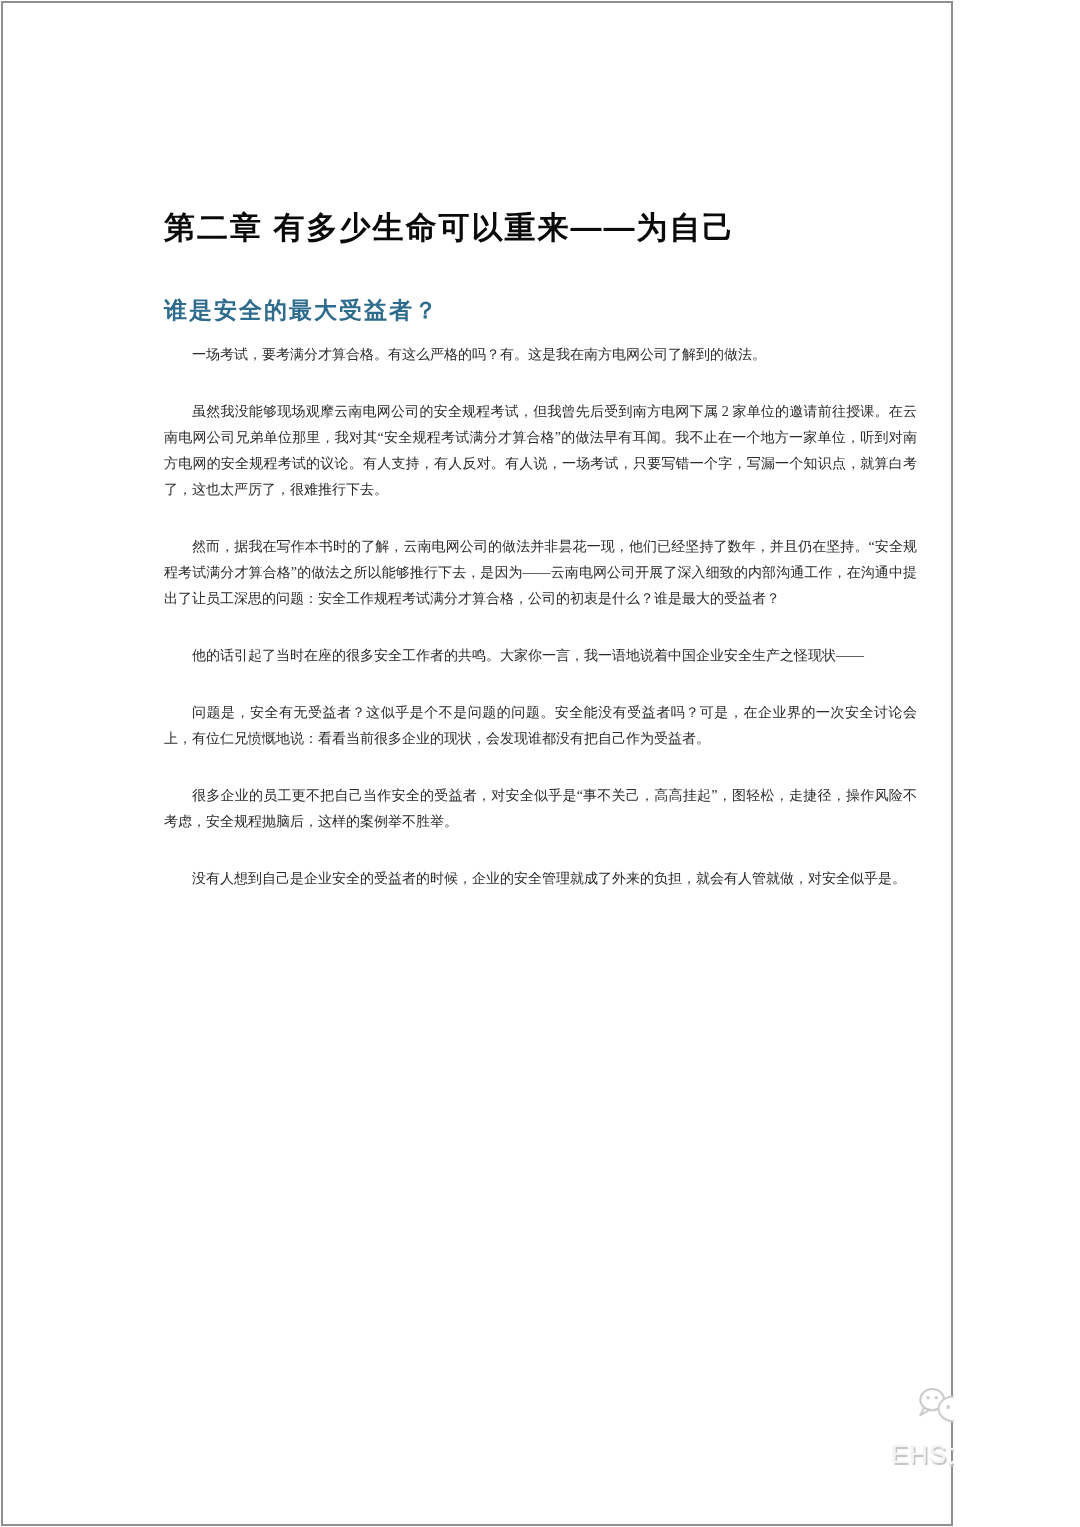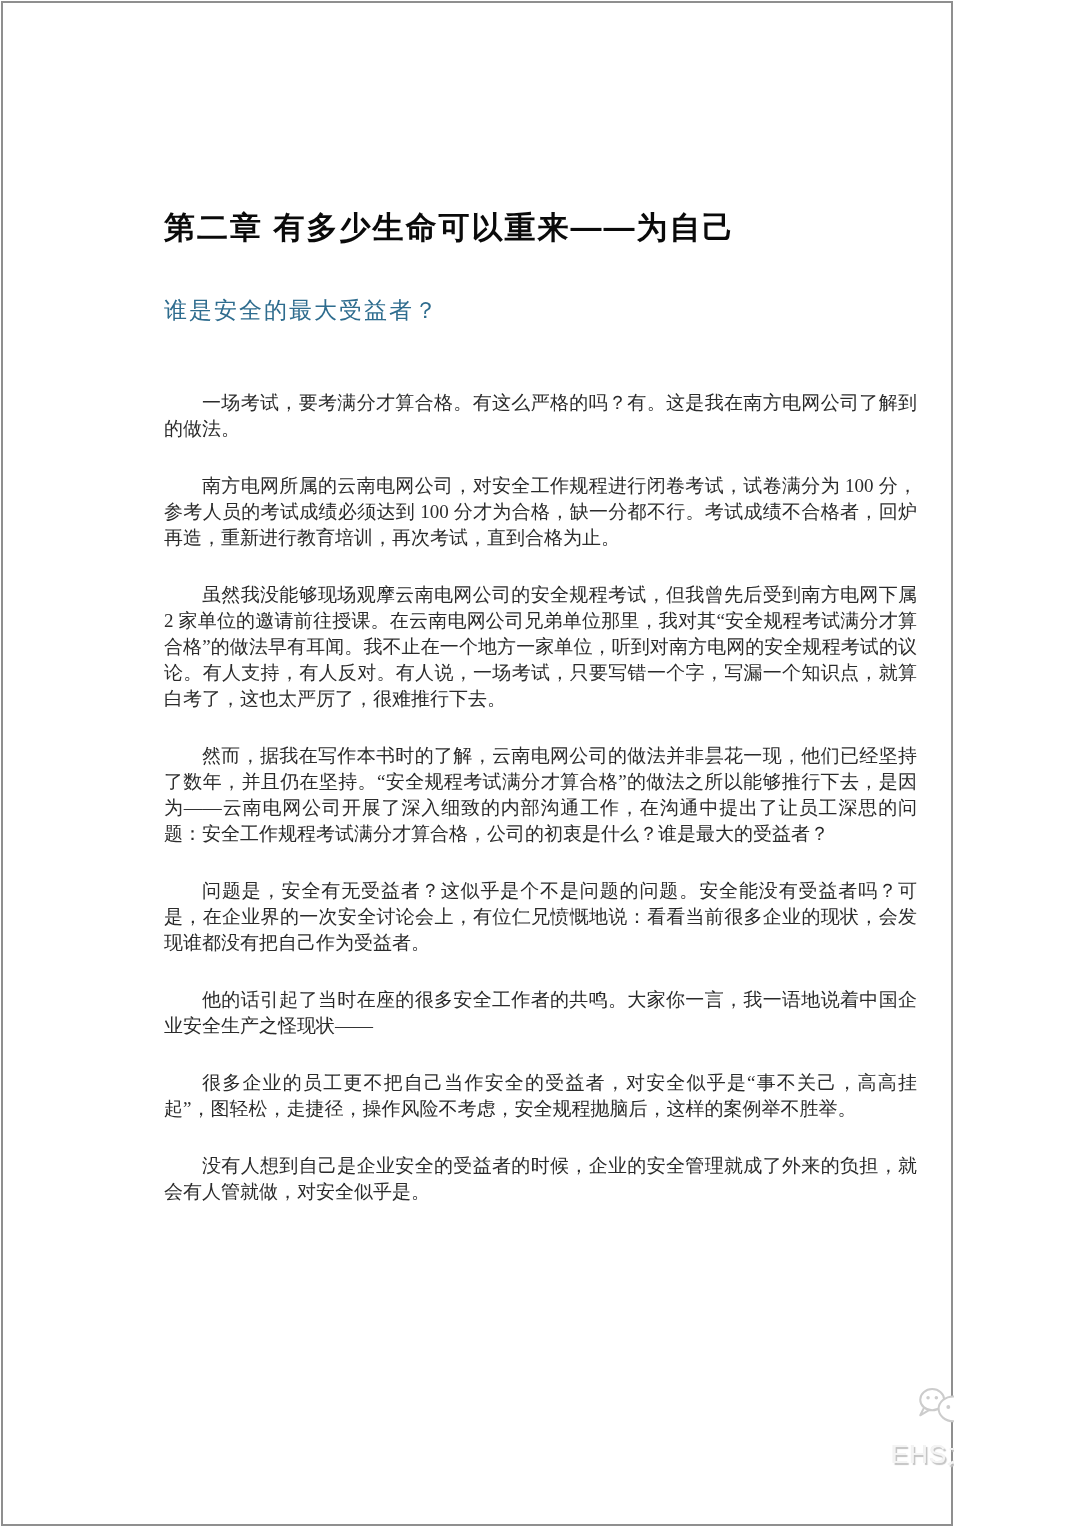--- a/index.html
+++ b/index.html
@@ -27,36 +27,35 @@
     font-size: 31px;
     letter-spacing: 2px;
     color: var(--title-color, #0a0a0a);
     white-space: nowrap;
   }
   .section-title {
     position: absolute;
     left: 164px;
     top: 276px;
     font-family: "Liberation Sans", "DejaVu Sans", sans-serif;
-    font-weight: normal;
+    font-weight: bold;
     font-size: 23px;
     letter-spacing: 2px;
     color: var(--accent-color, #2e6c8e);
     white-space: nowrap;
   }
   .body-text {
     position: absolute;
     left: 164px;
     top: 342px;
     width: 753px;
-    font-size: 19px;
+    font-size: 14px;
     line-height: 26px;
     color: var(--body-color, #2b2b2b);
     text-align: justify;
-    margin-top: 48px;
   }
   .body-text p {
     margin: 0 0 31px 0;
     text-indent: 2em;
   }
   .watermark {
     position: absolute;
     left: 891px;
     top: 1384px;
     display: flex;
@@ -81,25 +80,24 @@
 <div class="page">
 
   <div class="page-frame"></div>
 
   <h1 class="chapter-title">第二章 有多少生命可以重来——为自己</h1>
 
   <h2 class="section-title">谁是安全的最大受益者？</h2>
 
   <div class="body-text">
     <p>一场考试，要考满分才算合格。有这么严格的吗？有。这是我在南方电网公司了解到的做法。</p>
-    <p>南方电网所属的云南电网公司，对安全工作规程进行闭卷考试，试卷满分为 100 分，参考人员的考试成绩必须达到 100 分才为合格，缺一分都不行。考试成绩不合格者，回炉再造，重新进行教育培训，再次考试，直到合格为止。</p>
     <p>虽然我没能够现场观摩云南电网公司的安全规程考试，但我曾先后受到南方电网下属 2 家单位的邀请前往授课。在云南电网公司兄弟单位那里，我对其“安全规程考试满分才算合格”的做法早有耳闻。我不止在一个地方一家单位，听到对南方电网的安全规程考试的议论。有人支持，有人反对。有人说，一场考试，只要写错一个字，写漏一个知识点，就算白考了，这也太严厉了，很难推行下去。</p>
     <p>然而，据我在写作本书时的了解，云南电网公司的做法并非昙花一现，他们已经坚持了数年，并且仍在坚持。“安全规程考试满分才算合格”的做法之所以能够推行下去，是因为——云南电网公司开展了深入细致的内部沟通工作，在沟通中提出了让员工深思的问题：安全工作规程考试满分才算合格，公司的初衷是什么？谁是最大的受益者？</p>
+    <p>他的话引起了当时在座的很多安全工作者的共鸣。大家你一言，我一语地说着中国企业安全生产之怪现状——</p>
     <p>问题是，安全有无受益者？这似乎是个不是问题的问题。安全能没有受益者吗？可是，在企业界的一次安全讨论会上，有位仁兄愤慨地说：看看当前很多企业的现状，会发现谁都没有把自己作为受益者。</p>
-    <p>他的话引起了当时在座的很多安全工作者的共鸣。大家你一言，我一语地说着中国企业安全生产之怪现状——</p>
     <p>很多企业的员工更不把自己当作安全的受益者，对安全似乎是“事不关己，高高挂起”，图轻松，走捷径，操作风险不考虑，安全规程抛脑后，这样的案例举不胜举。</p>
     <p>没有人想到自己是企业安全的受益者的时候，企业的安全管理就成了外来的负担，就会有人管就做，对安全似乎是。</p>
   </div>
 
   <div class="watermark">
     <span class="watermark-icon">
       <svg width="60" height="46" viewBox="0 0 64 50">
 
         <ellipse cx="17" cy="17" rx="13" ry="11.5" fill="none" stroke="var(--wm-stroke, #cccccc)" stroke-width="2.2"></ellipse>
         <path d="M8 26 L4 34 L14 28" fill="none" stroke="var(--wm-stroke, #cccccc)" stroke-width="2.2" stroke-linejoin="round"></path>

